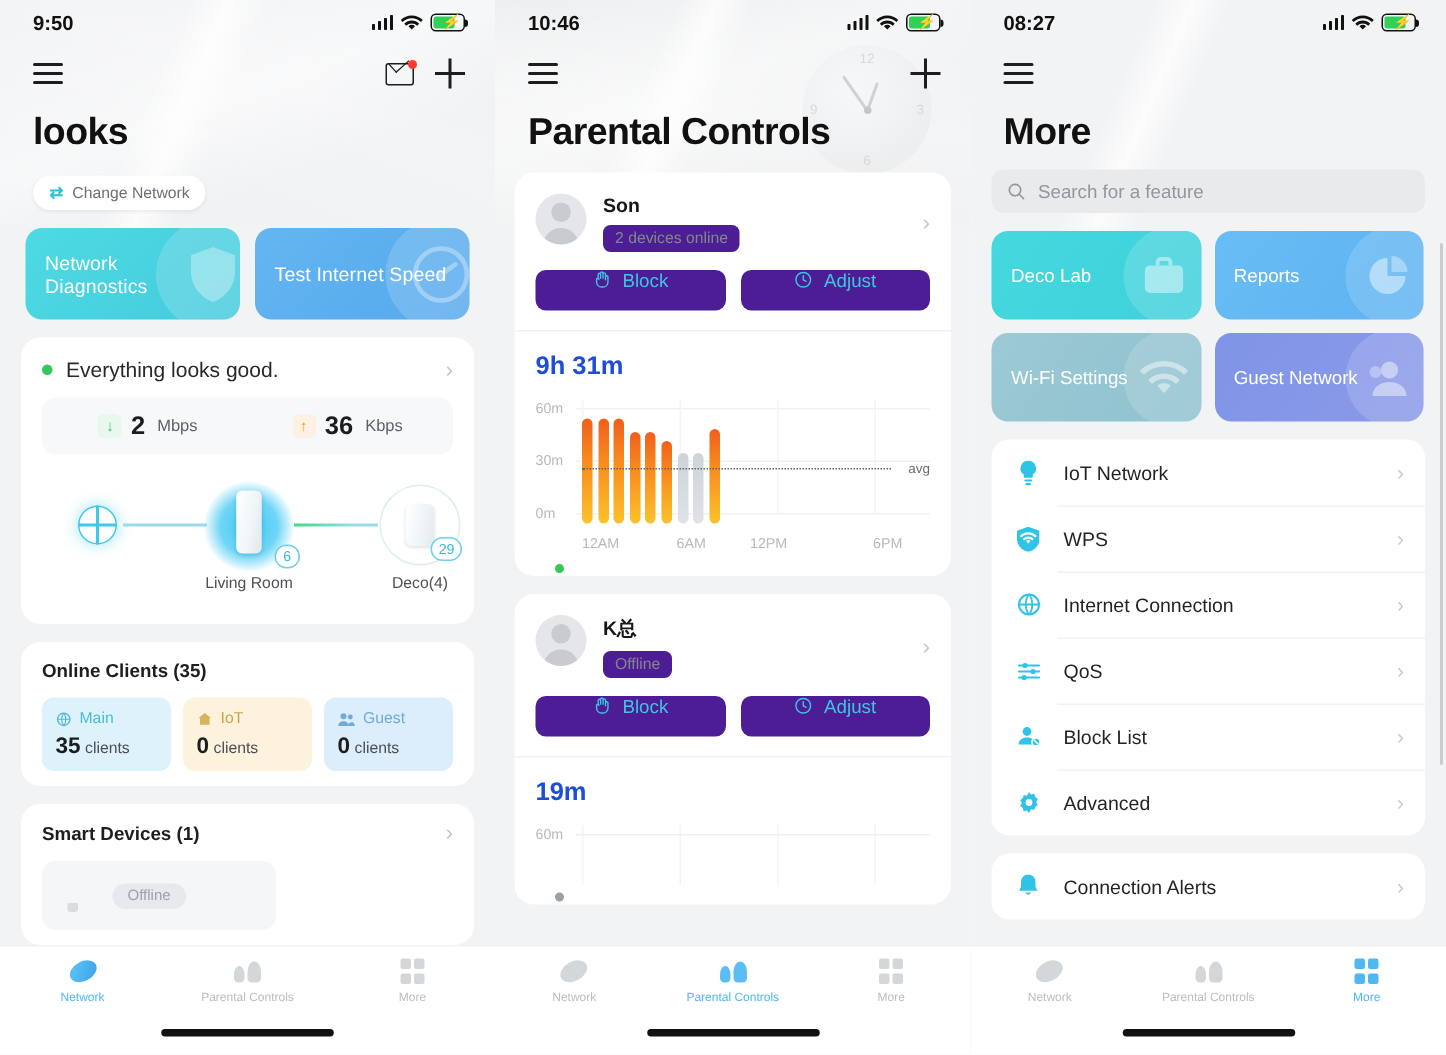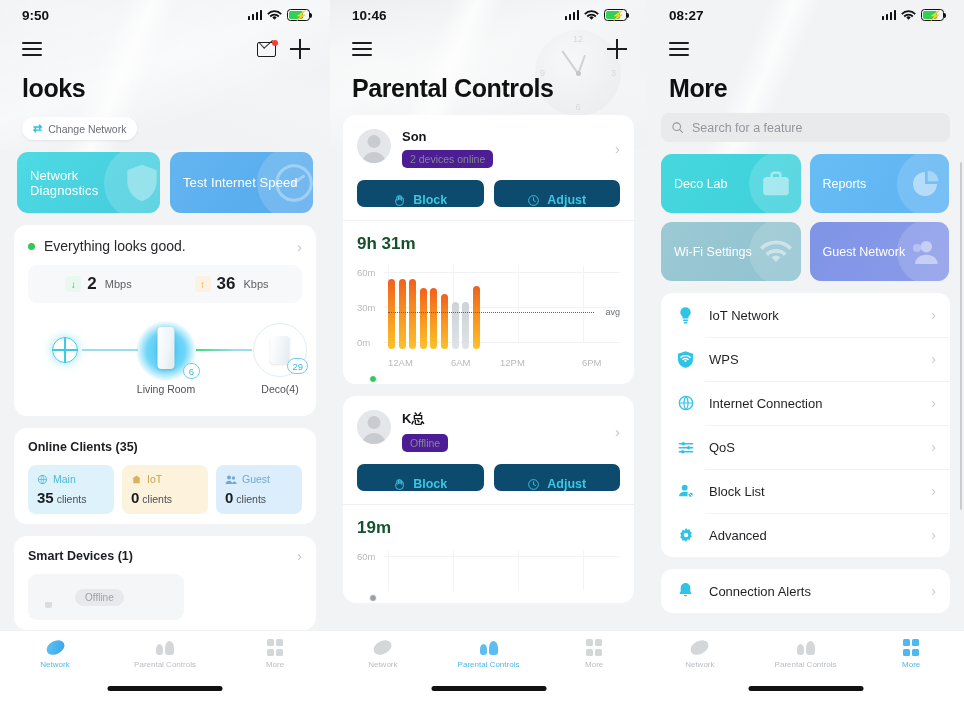--- a/index.html
+++ b/index.html
@@ -170,24 +170,24 @@
   .avatar .head{ position:absolute; left:50%; top:6px; transform:translateX(-50%); width:13px;height:13px;border-radius:50%;background:#c8cbcf;}
   .avatar .body{ position:absolute; left:50%; bottom:-6px; transform:translateX(-50%); width:24px;height:17px;border-radius:12px 12px 0 0;background:#c8cbcf;}
   .onlinedot{ position:absolute; left:26px; bottom:1px; width:8px;height:8px;border-radius:50%; border:1.5px solid #fff;}
   .onlinedot.on{ background:#34c759;}
   .onlinedot.off{ background:#9aa0a6;}
   .pinfo{ margin-left:11px; }
   .pname{ font-size:13px; font-weight:800; color:#15171a;}
   .ppill{ display:inline-block; margin-top:6px; background:#4c1d95; color:#83878d; font-size:10.5px; border-radius:5px; padding:3px 8px;}
   .pchev{ margin-left:auto; color:#c3c6ca; font-size:15px; align-self:center;}
   .pbtns{ display:flex; gap:10px; margin-top:12px;}
-  .pbtn{ flex:1; height:27px; border-radius:7px; background:#0c4a6e; color:#3ec6e0; font-size:12.5px;
-         display:flex; align-items:flex-end; justify-content:center; gap:7px;font-weight:bold;}
+  .pbtn{ flex:1; height:27px; border-radius:7px; background:#4c1d95; color:#3ec6e0; font-size:12.5px;
+         display:flex; align-items:flex-start; justify-content:center; gap:7px;}
   .divider{ height:1px; background:#f0f1f3; margin:13px -14px 0;}
-  .bigtime{ font-size:17px; font-weight:800; color:#14532d; margin-top:13px;}
+  .bigtime{ font-size:17px; font-weight:800; color:#1d4ed8; margin-top:13px;}
 
   .chartwrap{ position:relative; height:105px; margin-top:12px;}
   .ylabel{ position:absolute; left:0; font-size:9.5px; color:#b6b9bd;}
   .gridline{ position:absolute; left:27px; right:0; height:1px; background:#f0f1f3;}
   .vline{ position:absolute; top:0; width:1px; background:#f3f4f6;}
   .bars-area{ position:absolute; left:31px; right:6px; top:6px; bottom:22px;}
   .bar{ position:absolute; bottom:0; width:7px; border-radius:3.5px;}
   .bar.orange{ background: linear-gradient(180deg,#f0601d 0%, #f78a1e 40%, #fcc22b 100%);}
   .bar.grey{ background: linear-gradient(180deg,#ced3d8 0%, #dfe3e7 100%);}
   .avgline{ position:absolute; left:31px; right:26px; border-top:1.4px dotted #5f636a;}

